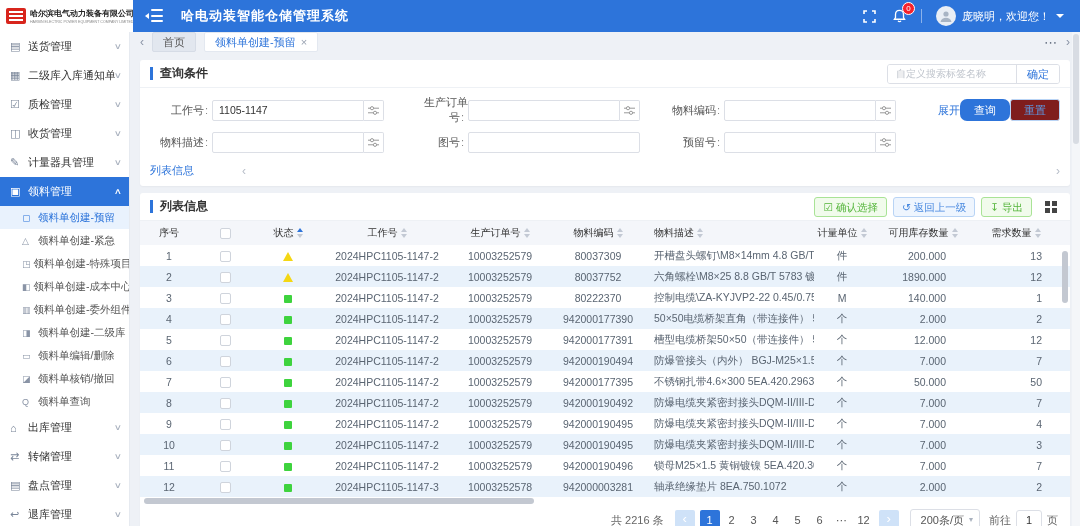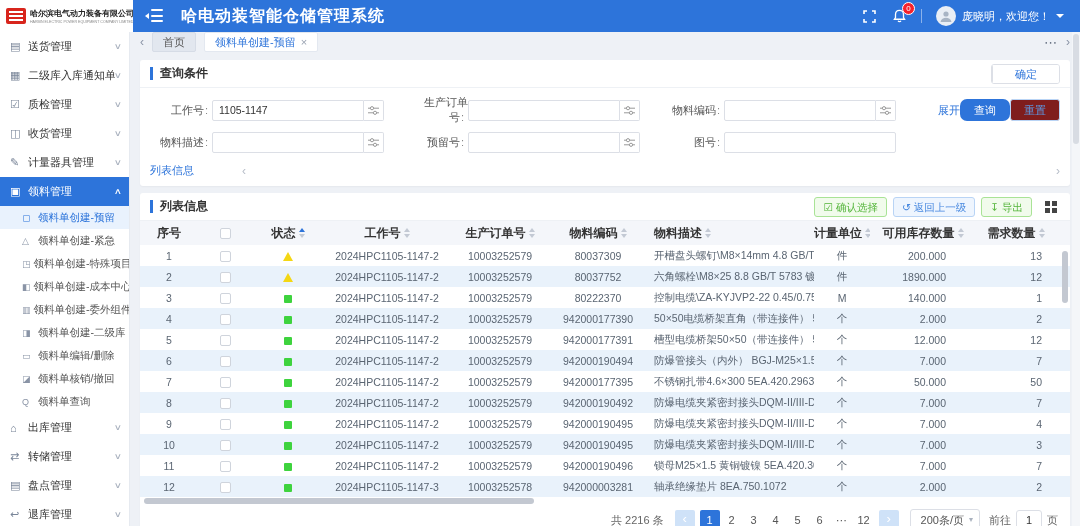--- a/index.html
+++ b/index.html
@@ -8,21 +8,21 @@
   .app-header { height:32px; background:#2d74da; display:flex; align-items:center; position:relative; }
   .logo-box { width:133px; height:32px; background:#fff; display:flex; align-items:center; padding:1px 6px; gap:4px; flex-shrink:0; }
   .logo-mark { width:20px; height:16px; background:#d8251c; border-radius:2px; position:relative; flex-shrink:0; }
   .logo-mark::before { content:""; position:absolute; left:3px; top:3px; width:14px; height:2px; background:#fff; box-shadow:0 4px 0 #fff, 0 8px 0 #fff; }
   .logo-text-cn { font-size:8px; font-weight:bold; color:#222; line-height:10px; white-space:nowrap; }
   .logo-text-en { font-size:4px; color:#888; line-height:5px; white-space:nowrap; transform:scale(.9); transform-origin:left; }
   .collapse-btn { margin-left:14px; width:18px; height:14px; position:relative; cursor:pointer; }
   .collapse-btn span { position:absolute; left:4px; width:12px; height:2px; background:#fff; border-radius:1px; }
   .collapse-btn span:nth-child(1){top:1px;} .collapse-btn span:nth-child(2){top:6px;} .collapse-btn span:nth-child(3){top:11px;}
   .collapse-btn i { position:absolute; left:-2px; top:4px; width:0; height:0; border-top:3px solid transparent; border-bottom:3px solid transparent; border-right:4px solid #fff; }
-  .app-title { color:#fff; font-size:16px; font-weight:bold; margin-left:16px; letter-spacing:1px; }
+  .app-title { color:#fff; font-size:13px; font-weight:bold; margin-left:16px; letter-spacing:1px; }
   .header-right { margin-left:auto; display:flex; align-items:center; gap:14px; padding-right:16px; }
   .hdr-icon { width:16px; height:16px; display:flex; align-items:center; justify-content:center; cursor:pointer; }
   .bell-wrap { position:relative; }
   .badge { position:absolute; top:-6px; right:-8px; background:#f5222d; color:#fff; font-size:8px; min-width:13px; height:13px; line-height:12px; text-align:center; border-radius:7px; border:1px solid #fff; }
   .hdr-divider { width:1px; height:14px; background:rgba(255,255,255,.45); }
   .user-area { display:flex; align-items:center; gap:6px; cursor:pointer; }
   .avatar { width:20px; height:20px; border-radius:50%; background:#e9eef5; display:flex; align-items:center; justify-content:center; overflow:hidden; }
   .user-name { color:#fff; font-size:11px; }
   .user-caret { width:0; height:0; border-left:4px solid transparent; border-right:4px solid transparent; border-top:4px solid #fff; }
   
@@ -49,21 +49,21 @@
   .tab-more { margin-left:auto; color:#6b7686; font-size:13px; letter-spacing:1px; cursor:pointer; }
   
   .content { padding:0 10px; }
   .card { background:#fff; border-radius:3px; box-shadow:0 1px 2px rgba(0,0,0,.04); }
   .query-card { margin-top:8px; padding-bottom:2px; }
   .section-head { height:28px; display:flex; align-items:center; padding:0 10px; border-bottom:1px solid #eef1f5; }
   .section-title { font-size:12px; font-weight:bold; color:#333; padding-left:7px; border-left:3px solid #2d74da; line-height:13px; }
   .tag-search { margin-left:auto; display:flex; align-items:center; border:1px solid #dcdfe6; border-radius:3px; height:20px; overflow:hidden; }
   .tag-search input { border:none; outline:none; width:128px; height:18px; font-size:10px; padding:0 8px; color:#333; font-family:inherit; }
   .tag-search input::placeholder { color:#bfc4cc; }
-  .tag-search .confirm-btn { border-left:1px solid #dcdfe6; padding:0 22px; font-size:11px; color:#2d74da; line-height:18px; cursor:pointer; background:#fff; }
+  .tag-search .confirm-btn { border-left:1px solid #dcdfe6; padding:0 10px; font-size:11px; color:#2d74da; line-height:18px; cursor:pointer; background:#fff; }
   .query-form { padding:7px 10px 2px; }
   .qrow { display:flex; align-items:center; margin-bottom:7px; }
   .qfield { display:flex; align-items:center; }
   .qlabel { font-size:11px; color:#555; text-align:right; width:62px; flex-shrink:0; }
   .qlabel::after { content:":"; margin:0 4px 0 1px; color:#888; }
   .input-group { display:flex; align-items:center; }
   .qinput { width:152px; height:21px; border:1px solid #dcdfe6; border-radius:2px 0 0 2px; font-size:10.5px; padding:9px 6px; color:#333; outline:none; font-family:inherit; background:#fff; }
   .qinput.no-append { width:172px; border-radius:2px; }
   .filter-btn { width:20px; height:21px; border:1px solid #dcdfe6; border-left:none; border-radius:0 2px 2px 0; background:#fff; display:flex; align-items:center; justify-content:center; cursor:pointer; }
   .qfield + .qfield { margin-left:22px; }
@@ -78,21 +78,21 @@
   .qf-caret-right { margin-left:auto; color:#b6bdc8; font-size:12px; cursor:pointer; }
   
   .table-card { margin-top:7px; position:relative; }
   .toolbar { margin-left:auto; display:flex; align-items:center; gap:6px; }
   .tbtn { height:20px; display:flex; align-items:center; gap:3px; padding:0 8px; font-size:10.5px; border-radius:3px; cursor:pointer; border:1px solid; line-height:18px; }
   .tbtn-green { background:#f1fbec; color:#54b53a; border-color:#a9e396; }
   .tbtn-blue { background:#eef5fe; color:#4a8ae0; border-color:#b9d4f5; }
   .grid-btn { width:18px; height:18px; position:relative; cursor:pointer; margin-left:4px; }
   .grid-btn::before { content:""; position:absolute; left:3px; top:3px; width:5px; height:5px; background:#444; box-shadow:7px 0 0 #444, 0 7px 0 #444, 7px 7px 0 #444; }
   table { border-collapse:collapse; table-layout:fixed; width:100%; }
-  th { height:24px; background:#f4f6fa; font-size:12px; color:#333; font-weight:bold; white-space:nowrap; overflow:hidden; }
+  th { height:24px; background:#f4f6fa; font-size:10px; color:#333; font-weight:normal; white-space:nowrap; overflow:hidden; }
   td { height:21px; font-size:10.5px; color:#5a6572; white-space:nowrap; overflow:hidden; text-align:center; padding:0 4px; }
   tbody tr:nth-of-type(even) { background:#e9f2fb; }
   td.cell-desc, th.cell-desc { text-align:left; padding-left:8px; }
   td.cell-num { text-align:right; padding-right:30px; }
   td.cell-req { text-align:right; padding-right:14px; }
   .sort { display:inline-block; vertical-align:middle; margin-left:3px; }
   .sort i { display:block; width:0; height:0; border-left:3.5px solid transparent; border-right:3.5px solid transparent; }
   .sort .up { border-bottom:4px solid #c3c9d4; margin-bottom:2px; }
   .sort .dn { border-top:4px solid #c3c9d4; }
   .sort.sorted .up { border-bottom-color:#2d74da; }
@@ -293,20 +293,21 @@
       <span class="tab-more">⋯</span>
       <span class="tab-nav">›</span>
     </div>
 
     <div class="content">
 
       <div class="card query-card">
         <div class="section-head">
           <span class="section-title">查询条件</span>
           <div class="tag-search">
+            <input placeholder="自定义搜索标签名称" style="">
             <span class="confirm-btn">确定</span>
           </div>
         </div>
         <div class="query-form">
           <div class="qrow">
             <div class="qfield">
               <span class="qlabel">工作号</span>
               <div class="input-group">
                 <input class="qinput" value="1105-1147" style="">
                 <span class="filter-btn">
@@ -358,36 +359,36 @@
                 <span class="filter-btn">
                   <svg width="11" height="11" viewBox="0 0 11 11">
                       <path d="M0 3.2h11M0 7.8h11" stroke="#999" stroke-width="1"></path>
                       <circle cx="4" cy="3.2" r="1.6" fill="#fff" stroke="#999"></circle>
                       <circle cx="7" cy="7.8" r="1.6" fill="#fff" stroke="#999"></circle>
                     </svg>
                 </span>
               </div>
             </div>
             <div class="qfield">
+              <span class="qlabel">图号</span>
+              <div class="input-group">
+                <input class="qinput no-append" value="" style="">
+              </div>
+            </div>
+            <div class="qfield">
               <span class="qlabel">预留号</span>
               <div class="input-group">
                 <input class="qinput" value="" style="">
                 <span class="filter-btn">
                   <svg width="11" height="11" viewBox="0 0 11 11">
                       <path d="M0 3.2h11M0 7.8h11" stroke="#999" stroke-width="1"></path>
                       <circle cx="4" cy="3.2" r="1.6" fill="#fff" stroke="#999"></circle>
                       <circle cx="7" cy="7.8" r="1.6" fill="#fff" stroke="#999"></circle>
                     </svg>
                 </span>
-              </div>
-            </div>
-            <div class="qfield">
-              <span class="qlabel">图号</span>
-              <div class="input-group">
-                <input class="qinput no-append" value="" style="">
               </div>
             </div>
           </div>
         </div>
         <div class="qfooter">
           <span class="custom-tag-link">列表信息</span>
           <span class="qf-caret">‹</span>
           <span class="qf-caret-right">›</span>
         </div>
       </div>

